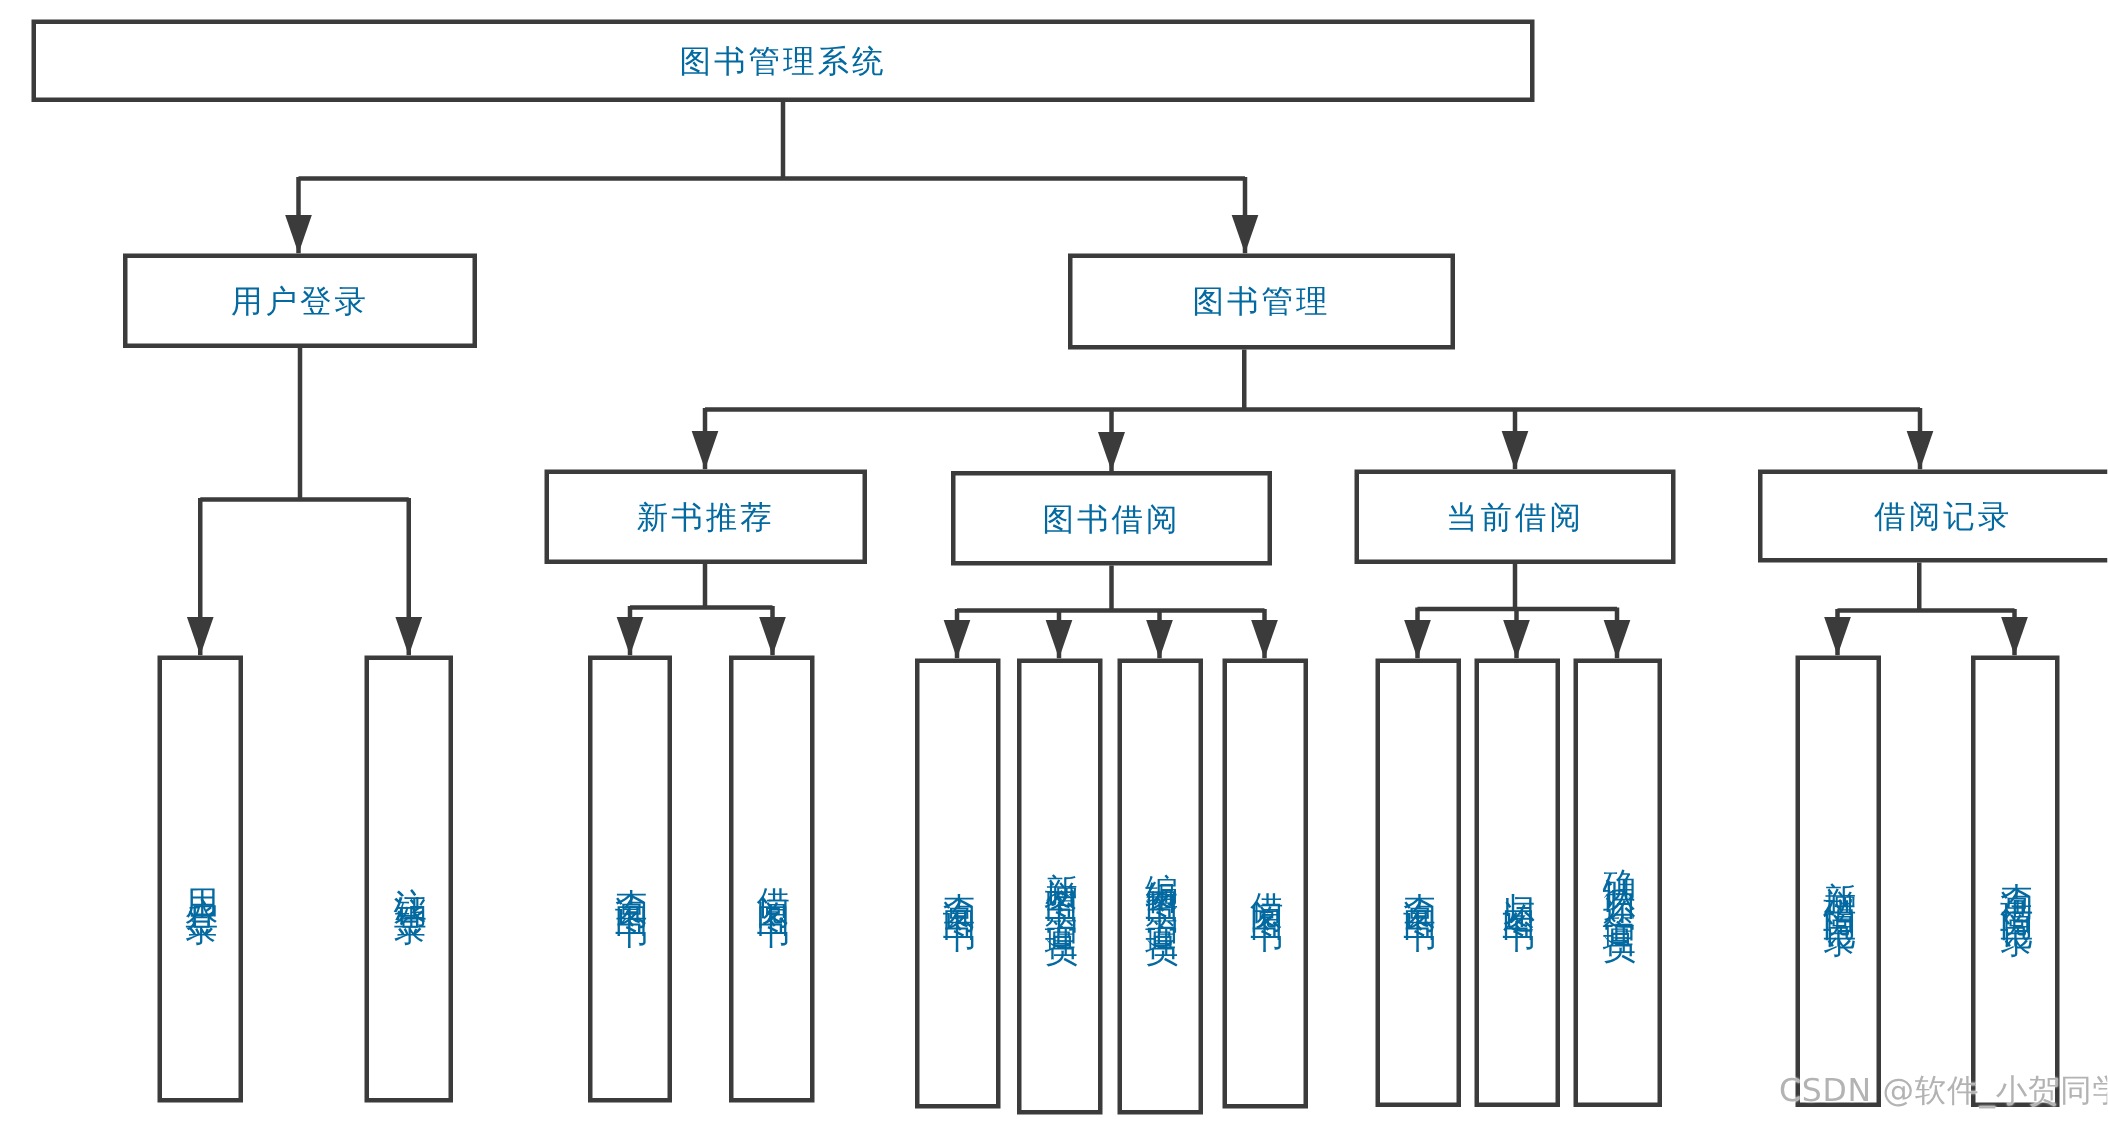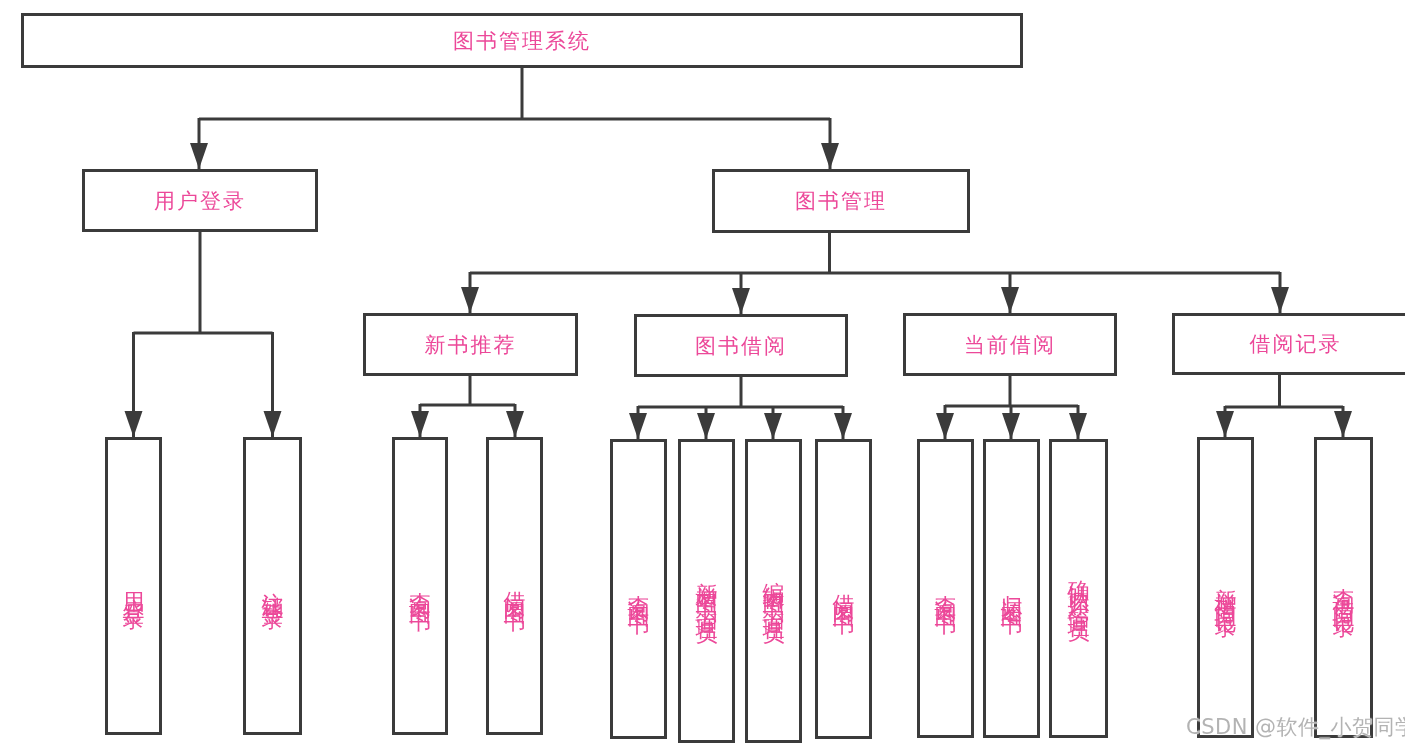--- a/index.html
+++ b/index.html
@@ -22,21 +22,21 @@
     z-index: 1;
   }
   .node {
     position: absolute;
     box-sizing: border-box;
     border: 3px solid #3b3b3b;
     background: #ffffff;
     display: flex;
     align-items: center;
     justify-content: center;
-    color: #ec4899;
+    color: #0369a1;
     z-index: 2;
     text-align: center;
   }
   .node.h {
     font-size: 21px;
     letter-spacing: 2px;
     white-space: nowrap;
   }
   .node.v {
     writing-mode: vertical-rl;

